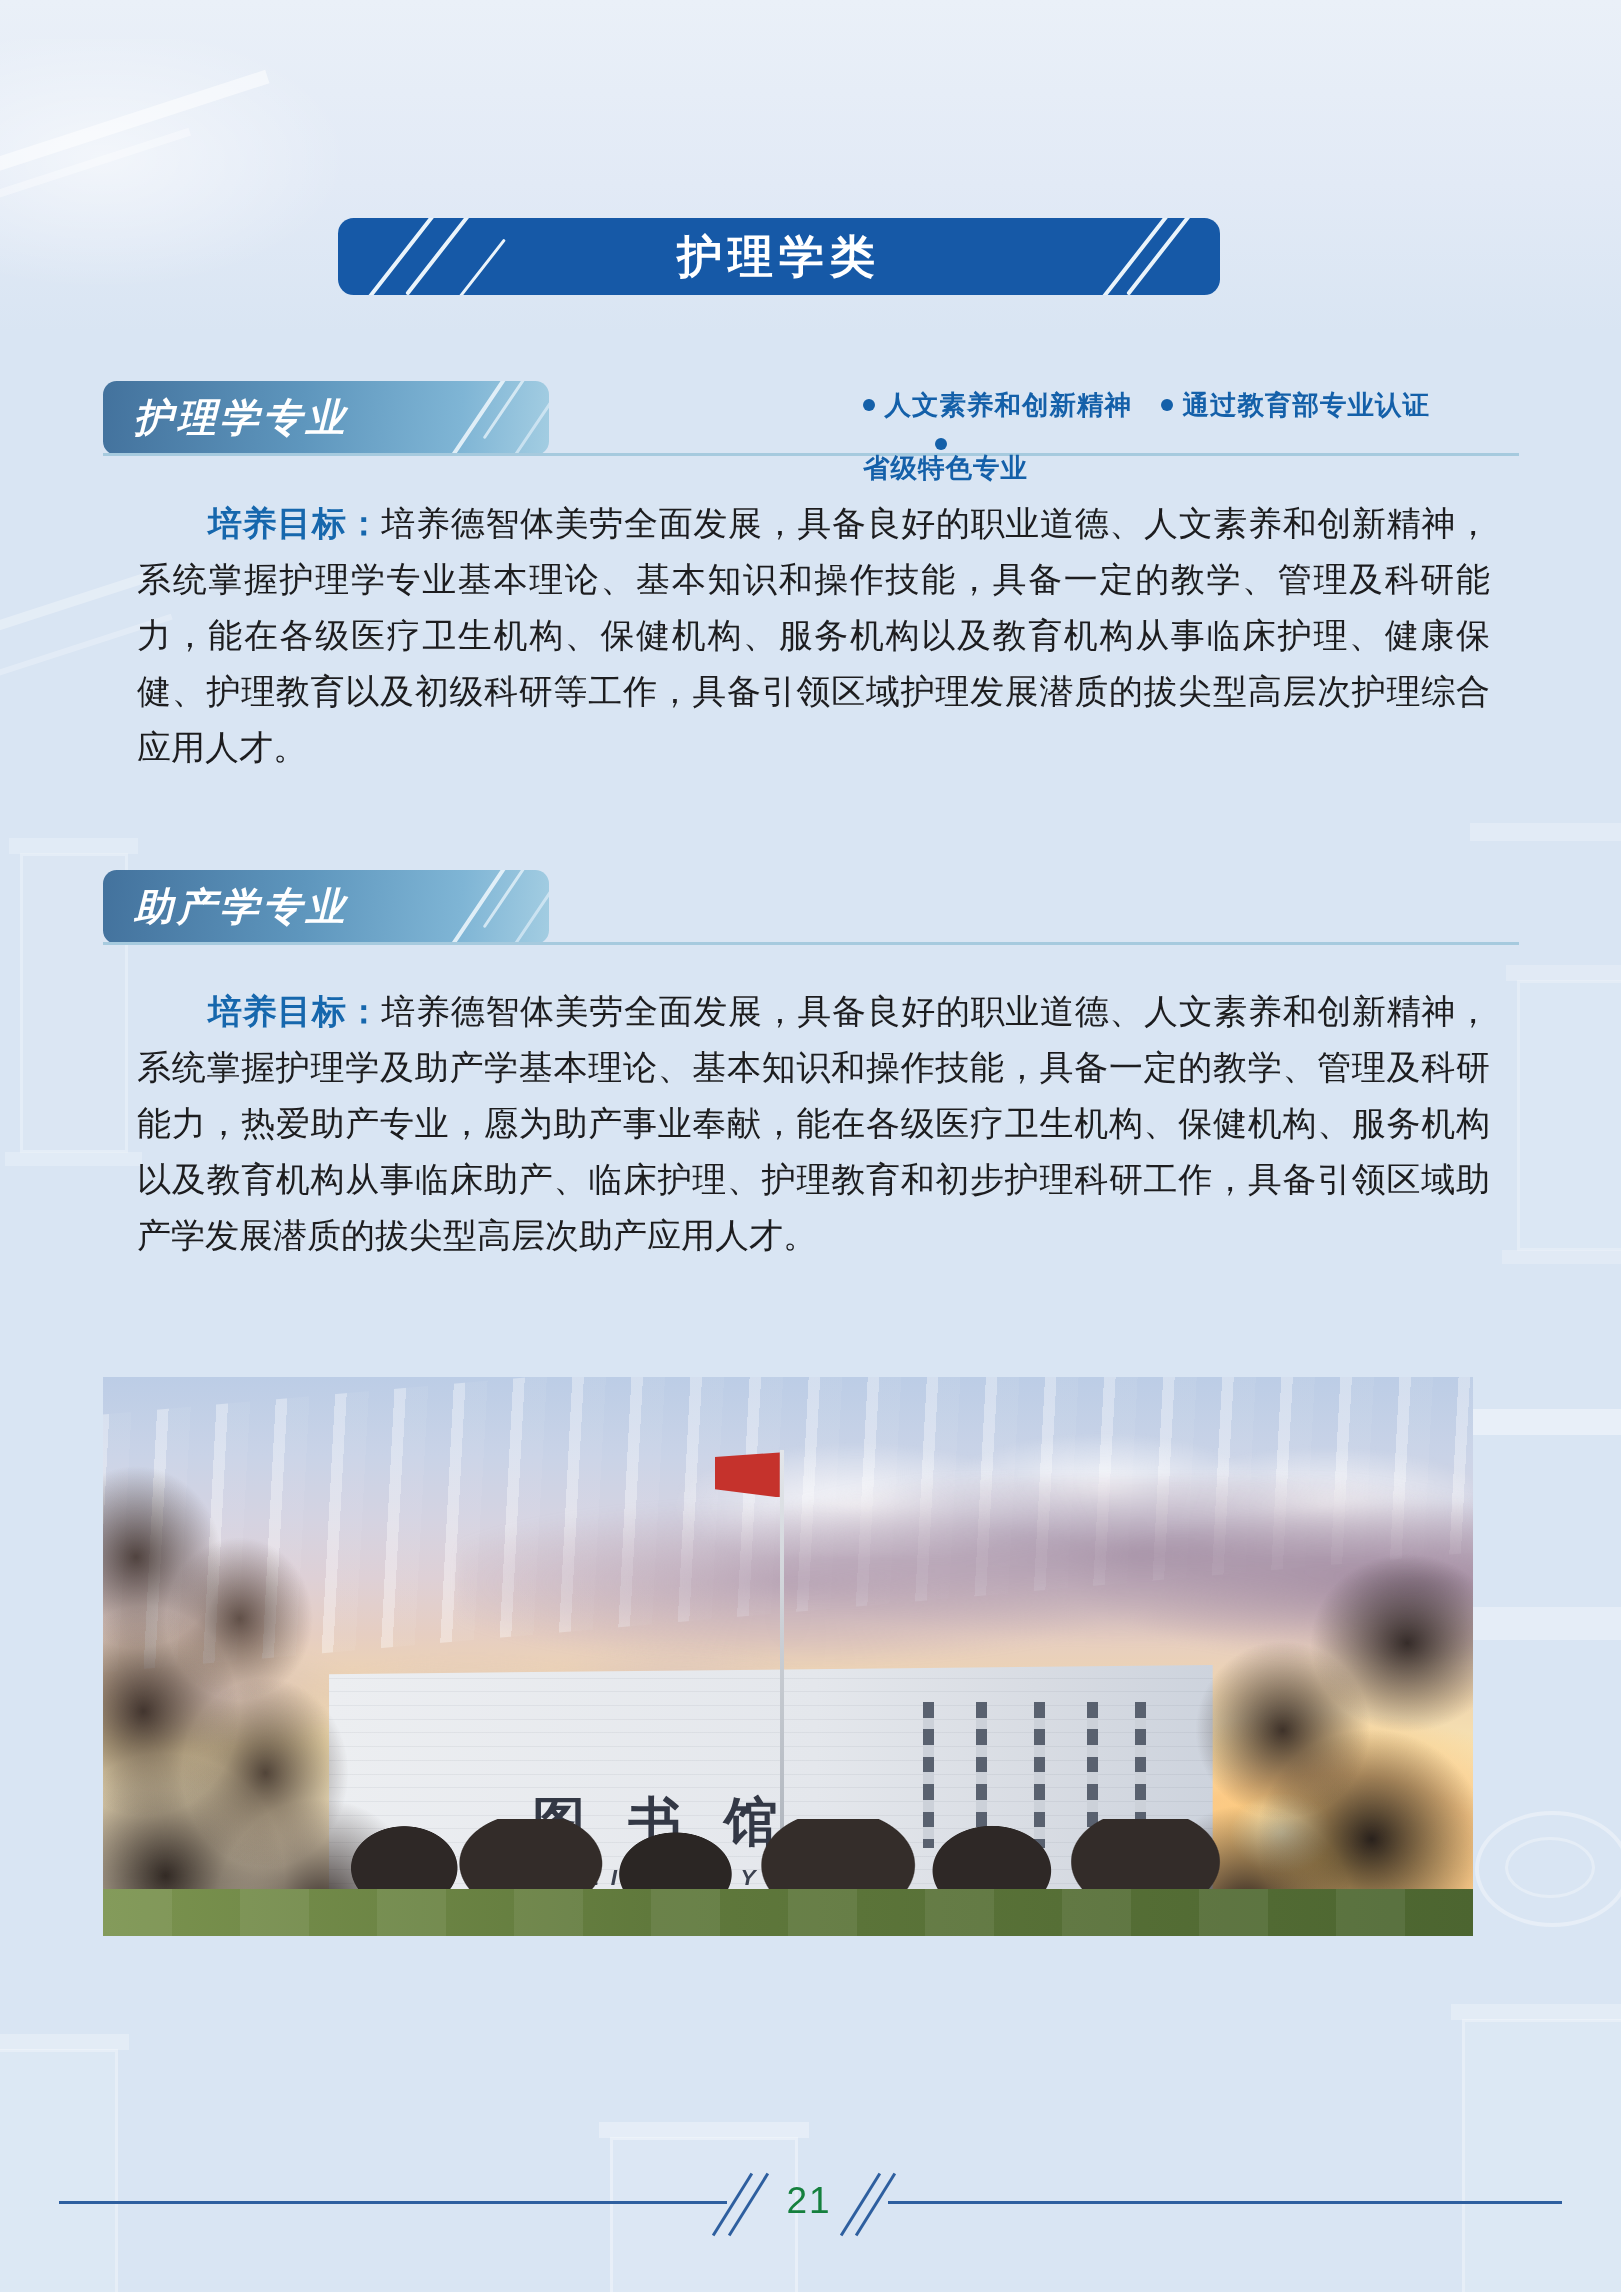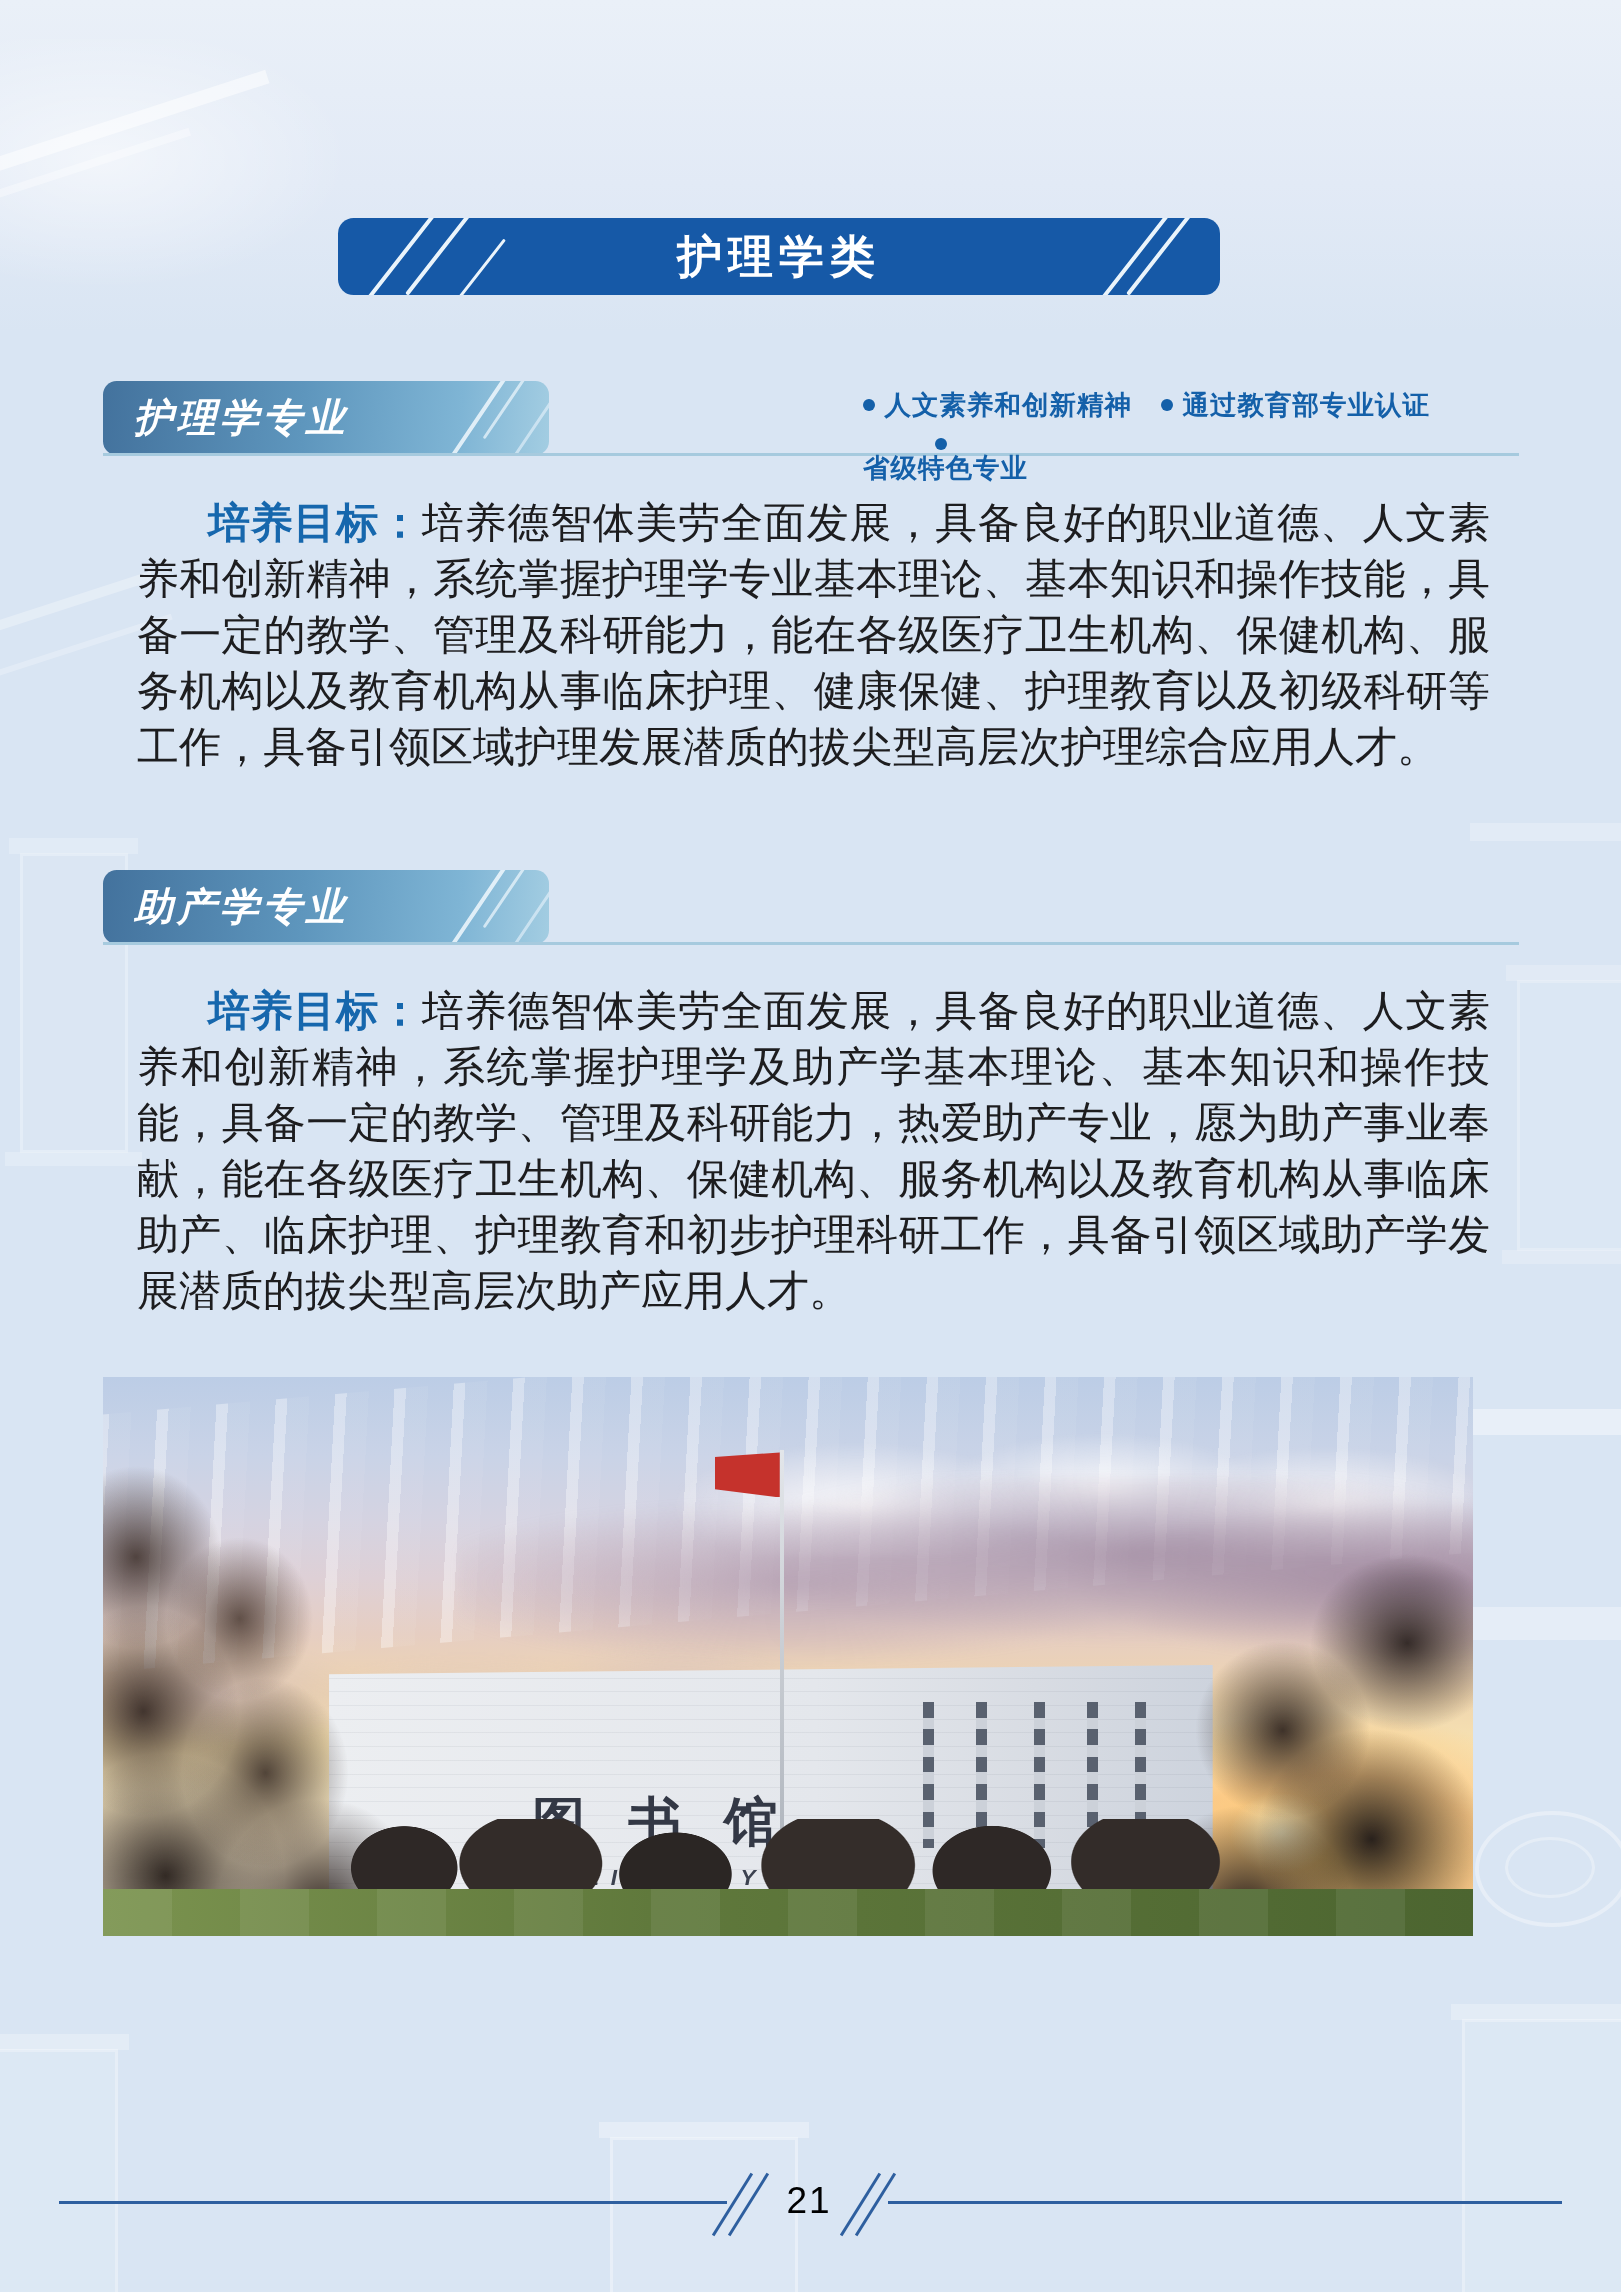--- a/index.html
+++ b/index.html
@@ -59,21 +59,21 @@
   .h1{top:381px;} .u1{top:453px;}
   .h2{top:870px;} .u2{top:942px;}
 
   
   .badge{position:absolute;color:#1460a9;font-size:26.5px;font-weight:bold;letter-spacing:1px;
     display:flex;align-items:center;}
   .dot{display:inline-block;width:11.8px;height:11.8px;border-radius:50%;background:#1460a9;margin-right:9.8px;flex:none;}
   .bg1{left:863px;top:387px;} .bg2{left:1161px;top:387px;} .bg3{left:863px;top:438px;flex-direction:column;}
 
   
-  .para{position:absolute;left:137px;width:1353px;margin:0;font-size:42px;line-height:56px;
+  .para{position:absolute;left:137px;width:1353px;margin:0;font-size:34px;line-height:56px;
     color:#1d1d1f;text-align:justify;text-indent:71px;letter-spacing:0;}
   .para .obj-label{color:#1667ad;font-weight:bold;}
   .p1{top:495px;} .p2{top:983px;}
 
   
   .photo{position:absolute;left:103px;top:1377px;width:1370px;height:559px;overflow:hidden;background:#cdd5e6;}
   .sky{position:absolute;inset:0;
     background:linear-gradient(180deg,#bccde6 0%,#c9d3e7 14%,#d5d3e1 26%,#ded0d6 36%,#e6cec2 46%,
       #efd5ae 57%,#f7e2b2 66%,#f9e8c0 74%,#f2e2c2 82%,#e9dcc2 90%);}
   .cirrus{position:absolute;left:-6%;top:-4%;width:112%;height:46%;opacity:.55;transform:rotate(-5deg);
@@ -144,21 +144,21 @@
       linear-gradient(90deg,#7b934f 0%,#60793c 40%,#4c6530 100%);}
 
   
   .fline{position:absolute;top:2201px;height:2.9px;background:#2e5f9f;}
   .fl-left{left:59px;width:668px;}
   .fl-right{left:888px;width:674px;}
   .fslash{position:absolute;width:2.9px;height:73px;background:#2e5f9f;transform:rotate(32deg);}
   .fs1{left:731px;top:2168px;} .fs2{left:747px;top:2168px;}
   .fs3{left:859px;top:2168px;} .fs4{left:874px;top:2168px;}
   .pageno{position:absolute;left:765px;top:2180px;width:88px;text-align:center;
-    color:#000000;font-size:37px;letter-spacing:2px;}
+    color:#15803d;font-size:37px;letter-spacing:2px;}
 </style>
 </head>
 <body>
 
 <div class="page">
 
   <div class="bg-top"></div>
   <div class="bg-soft-left"></div>
   <div class="streak s1"></div>
   <div class="streak s2"></div>

